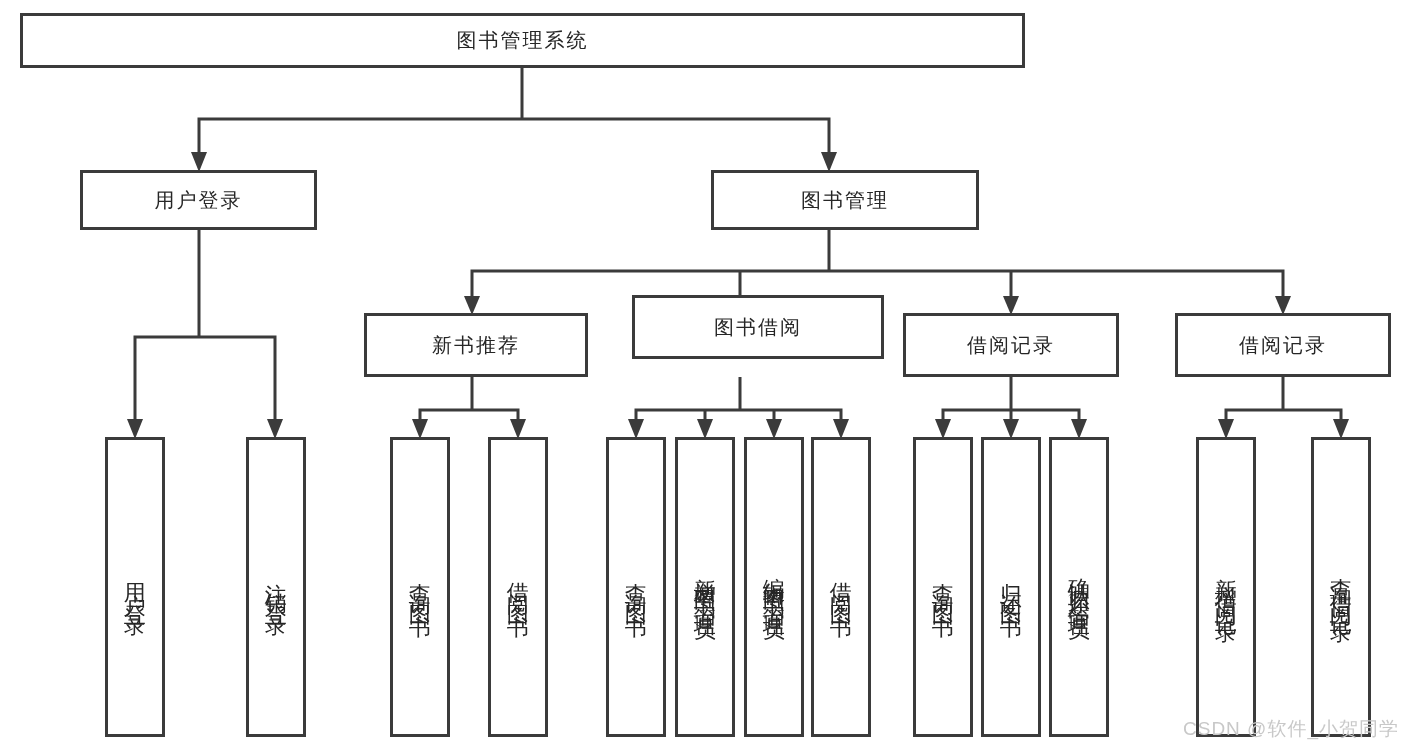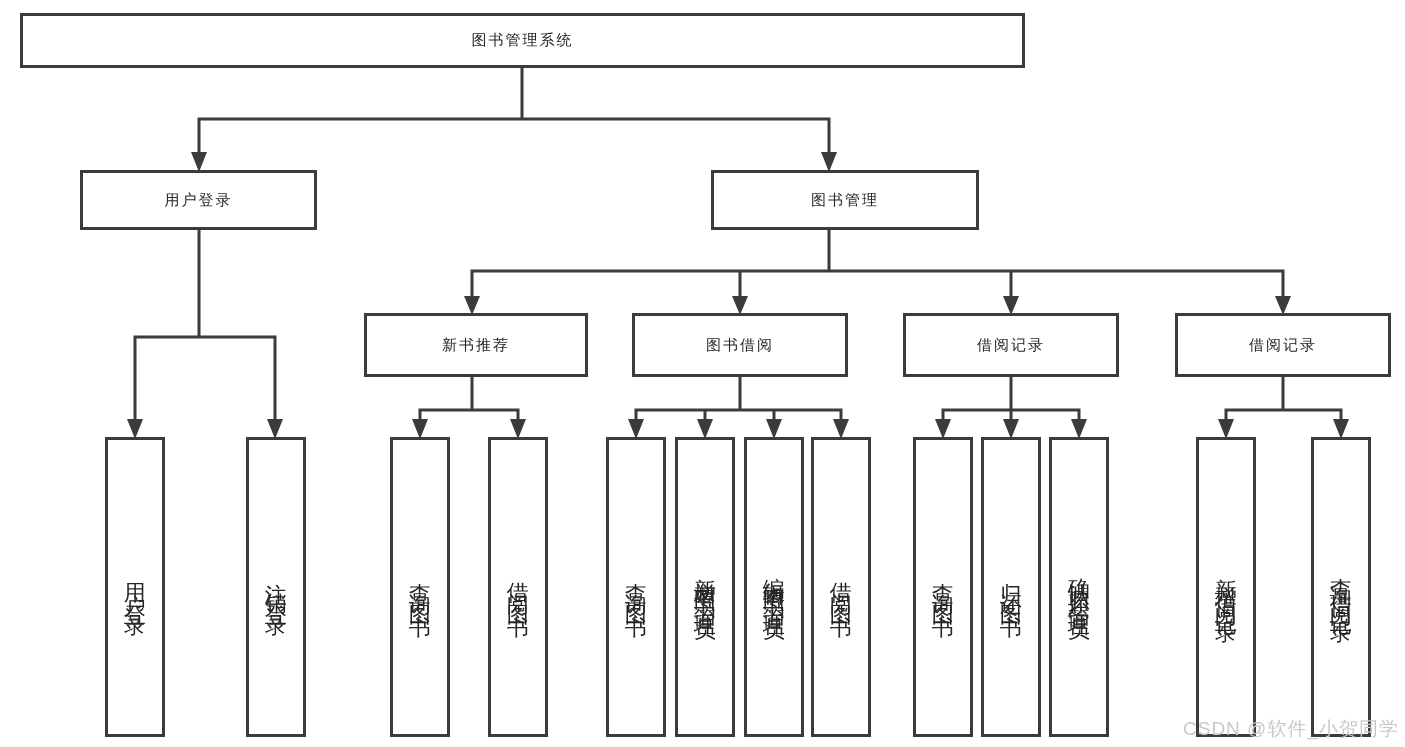--- a/index.html
+++ b/index.html
@@ -22,21 +22,21 @@
   svg.wires path { stroke: var(--line); stroke-width: 3; fill: none; }
   svg.wires polygon { fill: var(--line); stroke: none; }
 
   .node {
     position: absolute;
     background: #ffffff;
     border: 3px solid var(--line);
     display: flex;
     align-items: center;
     justify-content: center;
-    font-size: 15px;
+    font-size: 20px;
     letter-spacing: 2px;
     color: var(--text);
     z-index: 1;
     text-align: center;
     line-height: 1.25;
   }
   .leaf {
     writing-mode: vertical-rl;
     text-orientation: mixed;
     letter-spacing: 11px;
@@ -109,21 +109,21 @@
       <polygon points="1333,419 1349,419 1341,439"></polygon>
     </g>
   </svg>
 
   <div class="node" style="left:20px;top:13px;width:1005px;height:55px">图书管理系统</div>
 
   <div class="node" style="left:80px;top:170px;width:237px;height:60px">用户登录</div>
   <div class="node" style="left:711px;top:170px;width:268px;height:60px">图书管理</div>
 
   <div class="node" style="left:364px;top:313px;width:224px;height:64px">新书推荐</div>
-  <div class="node" style="left:632px;top:313px;width:216px;height:64px">图书借阅</div>
+  <div class="node" style="left:632px;top:295px;width:252px;height:64px">图书借阅</div>
   <div class="node" style="left:903px;top:313px;width:216px;height:64px">借阅记录</div>
   <div class="node" style="left:1175px;top:313px;width:216px;height:64px">借阅记录</div>
 
   <div class="node leaf" style="left:105px;top:437px;width:60px;height:300px">用户登录</div>
   <div class="node leaf" style="left:246px;top:437px;width:60px;height:300px">注销登录</div>
 
   <div class="node leaf" style="left:390px;top:437px;width:60px;height:300px">查询图书</div>
   <div class="node leaf" style="left:488px;top:437px;width:60px;height:300px">借阅图书</div>
 
   <div class="node leaf" style="left:606px;top:437px;width:60px;height:300px">查询图书</div>

